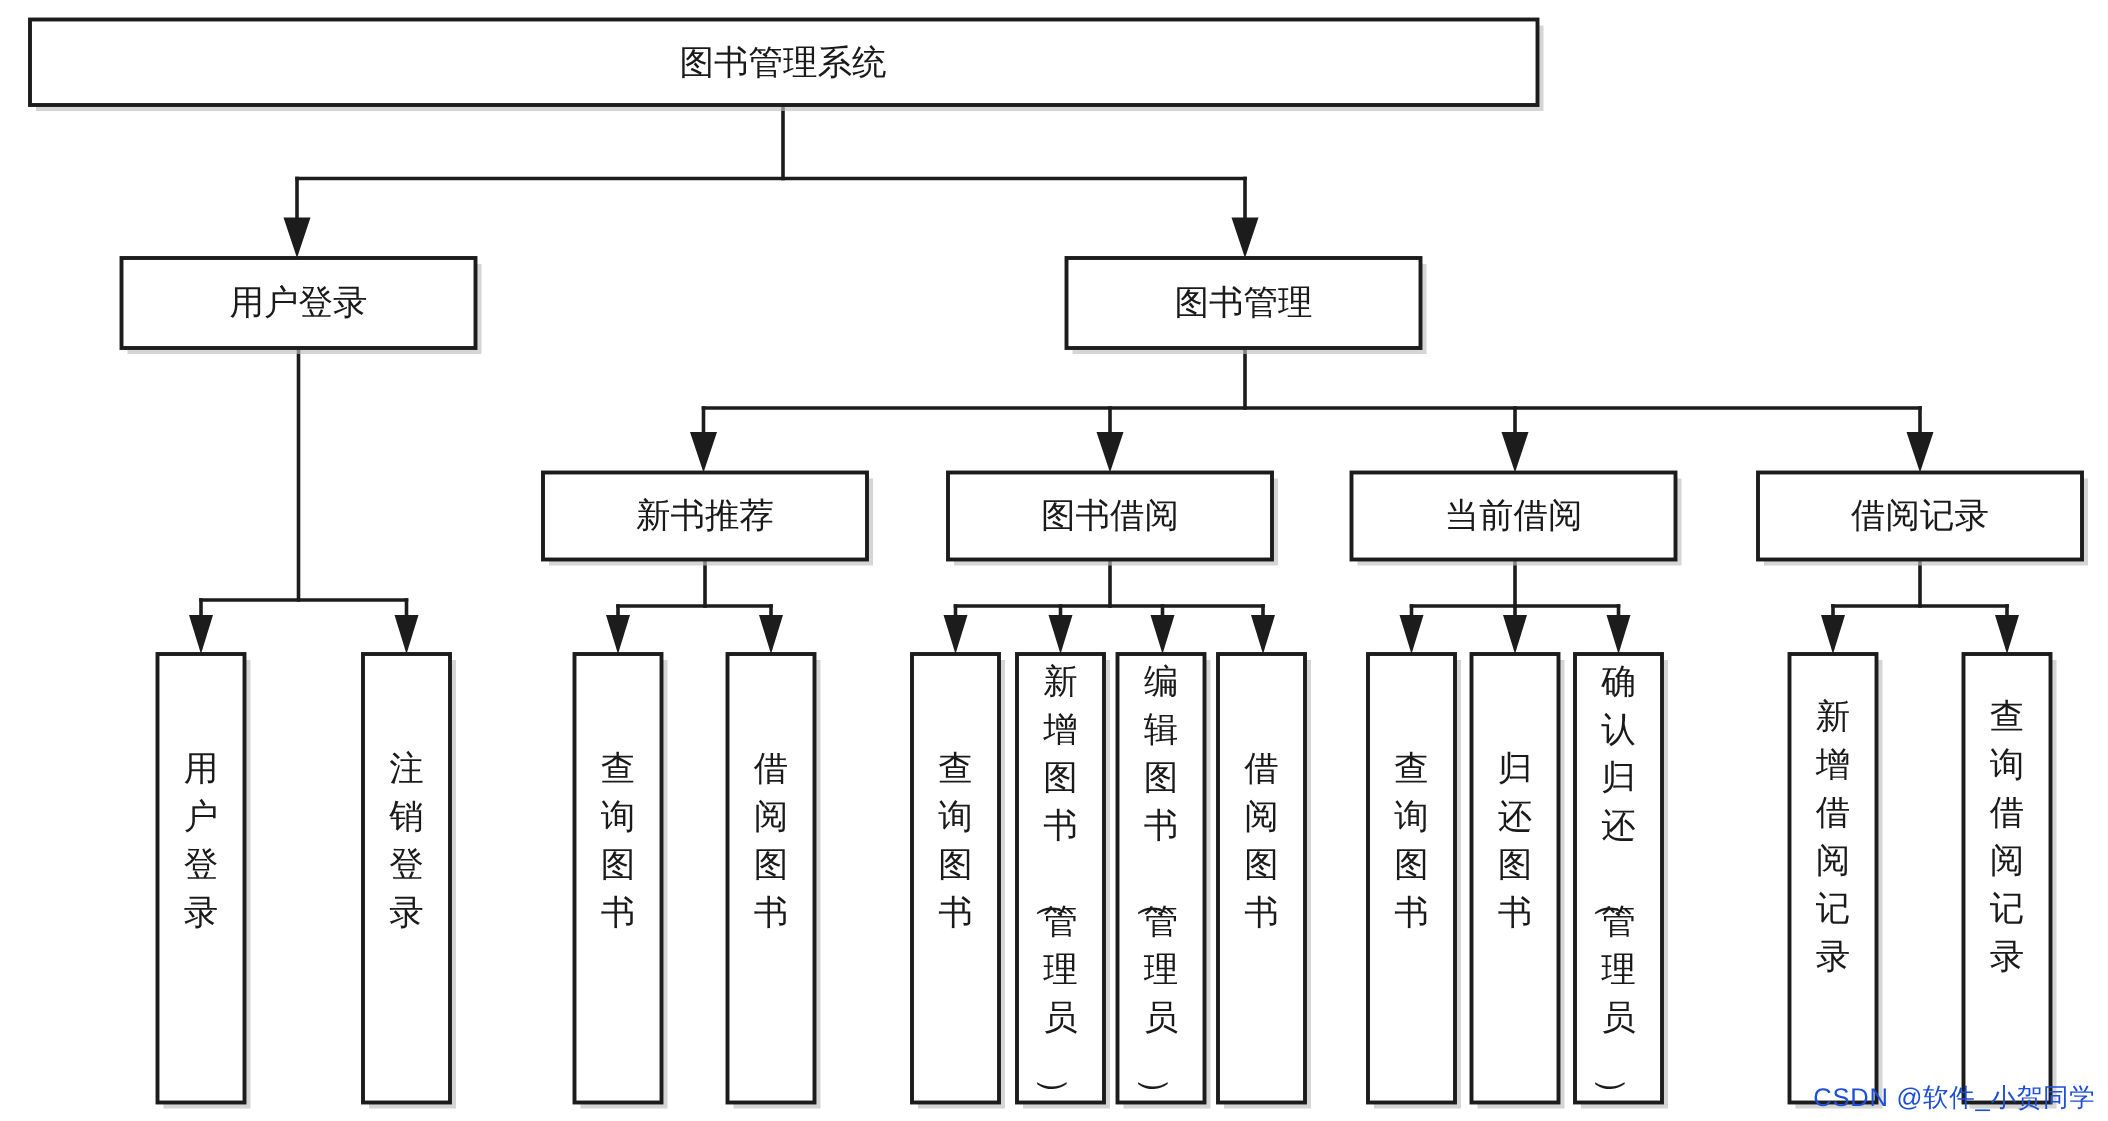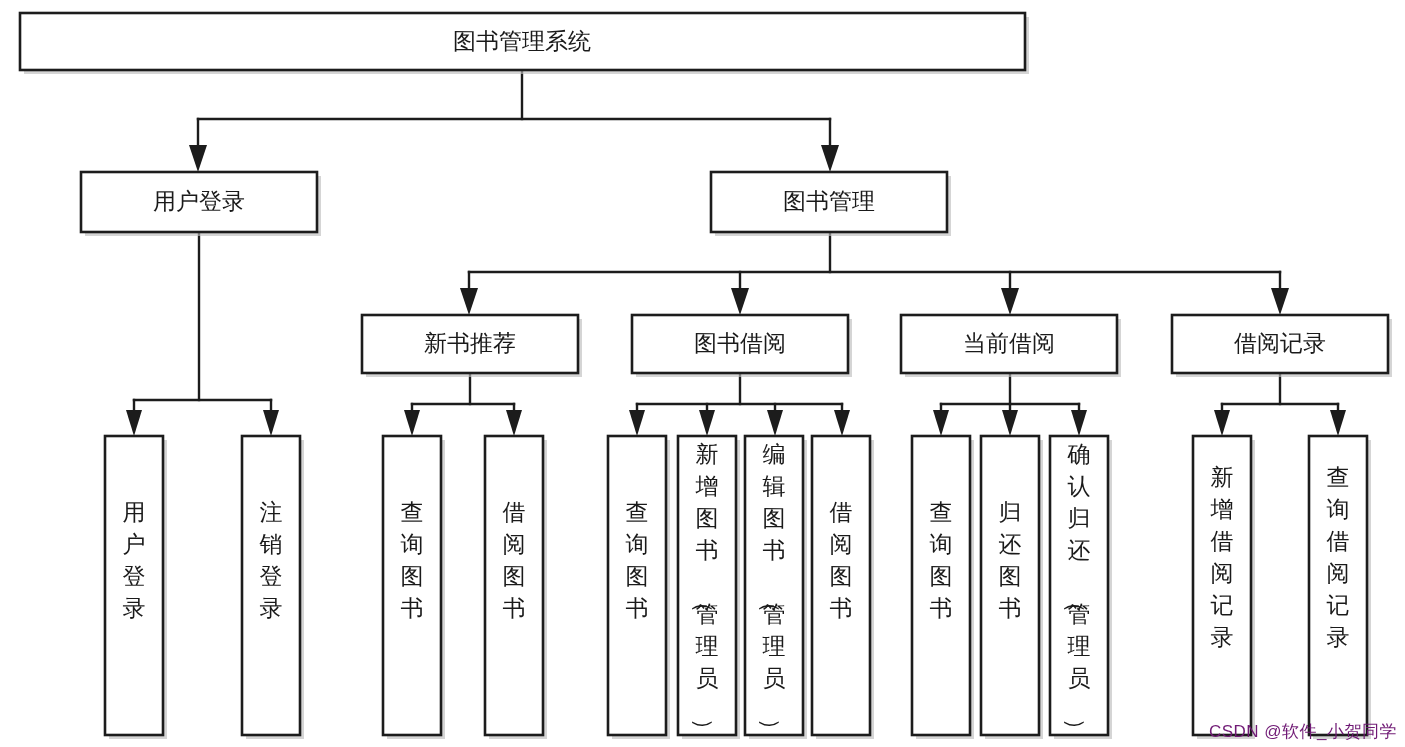--- a/index.html
+++ b/index.html
@@ -57,21 +57,21 @@
     font-size: 23px;
     fill: #1a1a1a;
     text-anchor: middle;
   }
   .watermark {
     position: absolute;
     right: 8px;
     bottom: 4px;
     font-family: "Liberation Sans", "DejaVu Sans", sans-serif;
     font-size: 17px;
-    color: #701a75;
+    color: #1d4ed8;
     letter-spacing: 0.5px;
     white-space: nowrap;
     user-select: none;
   }
 </style>
 </head>
 <body>
 
 <div id="diagram-root">
 

